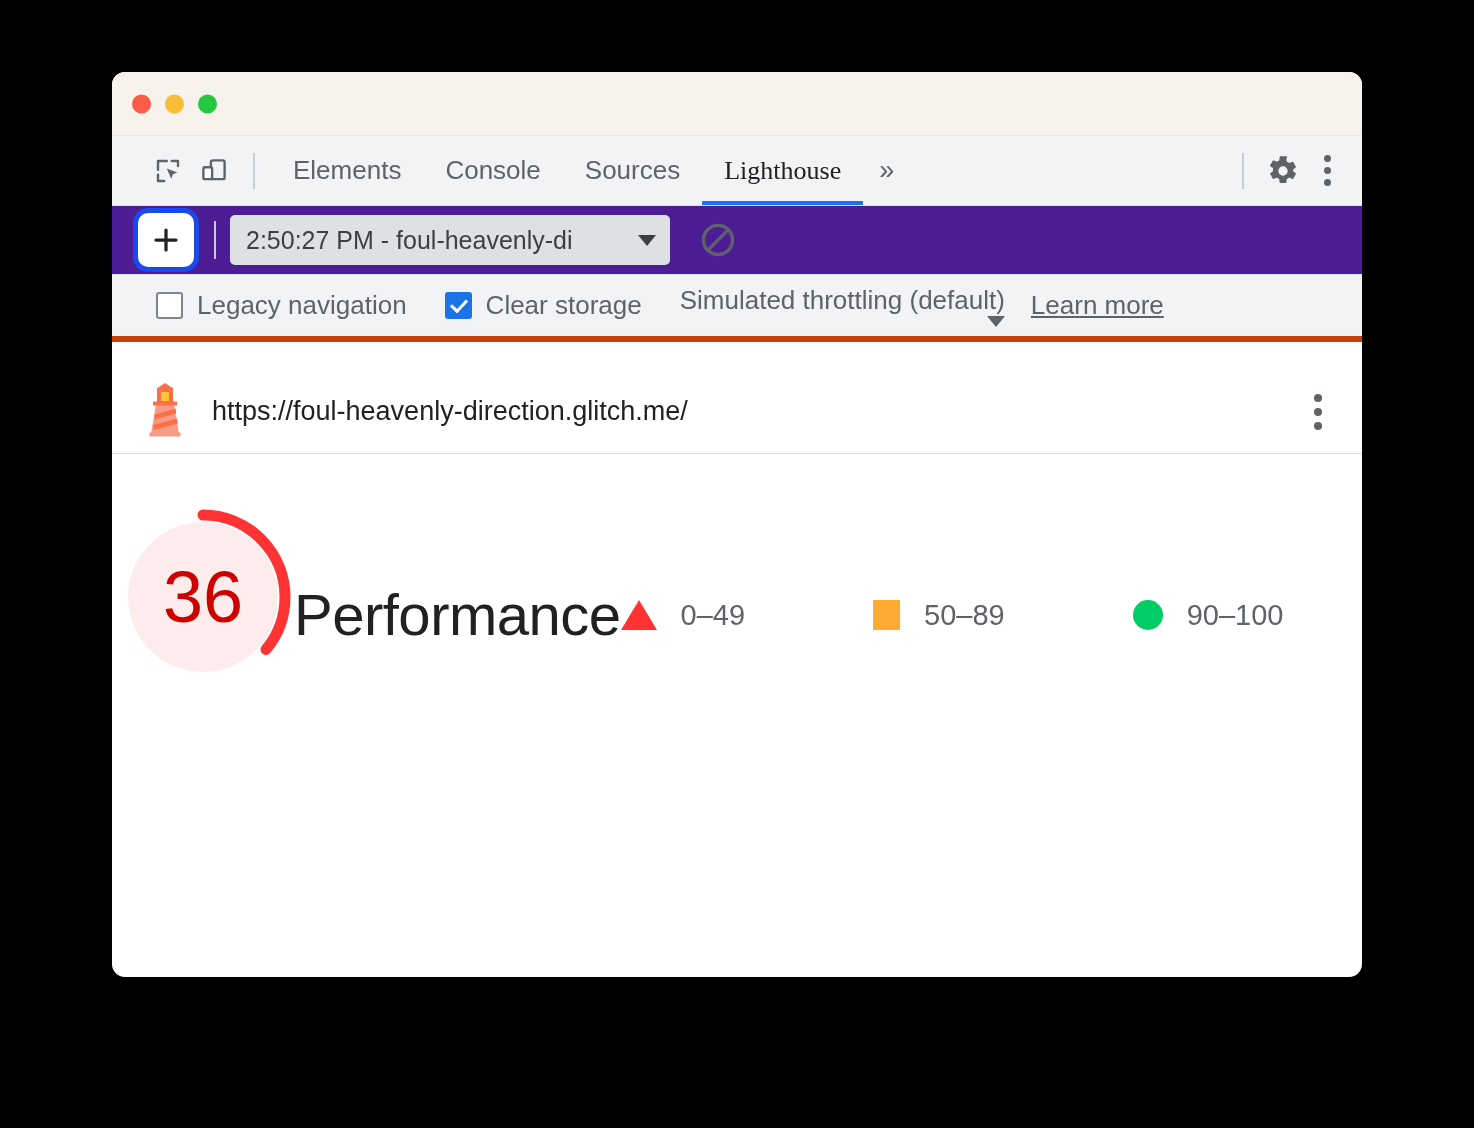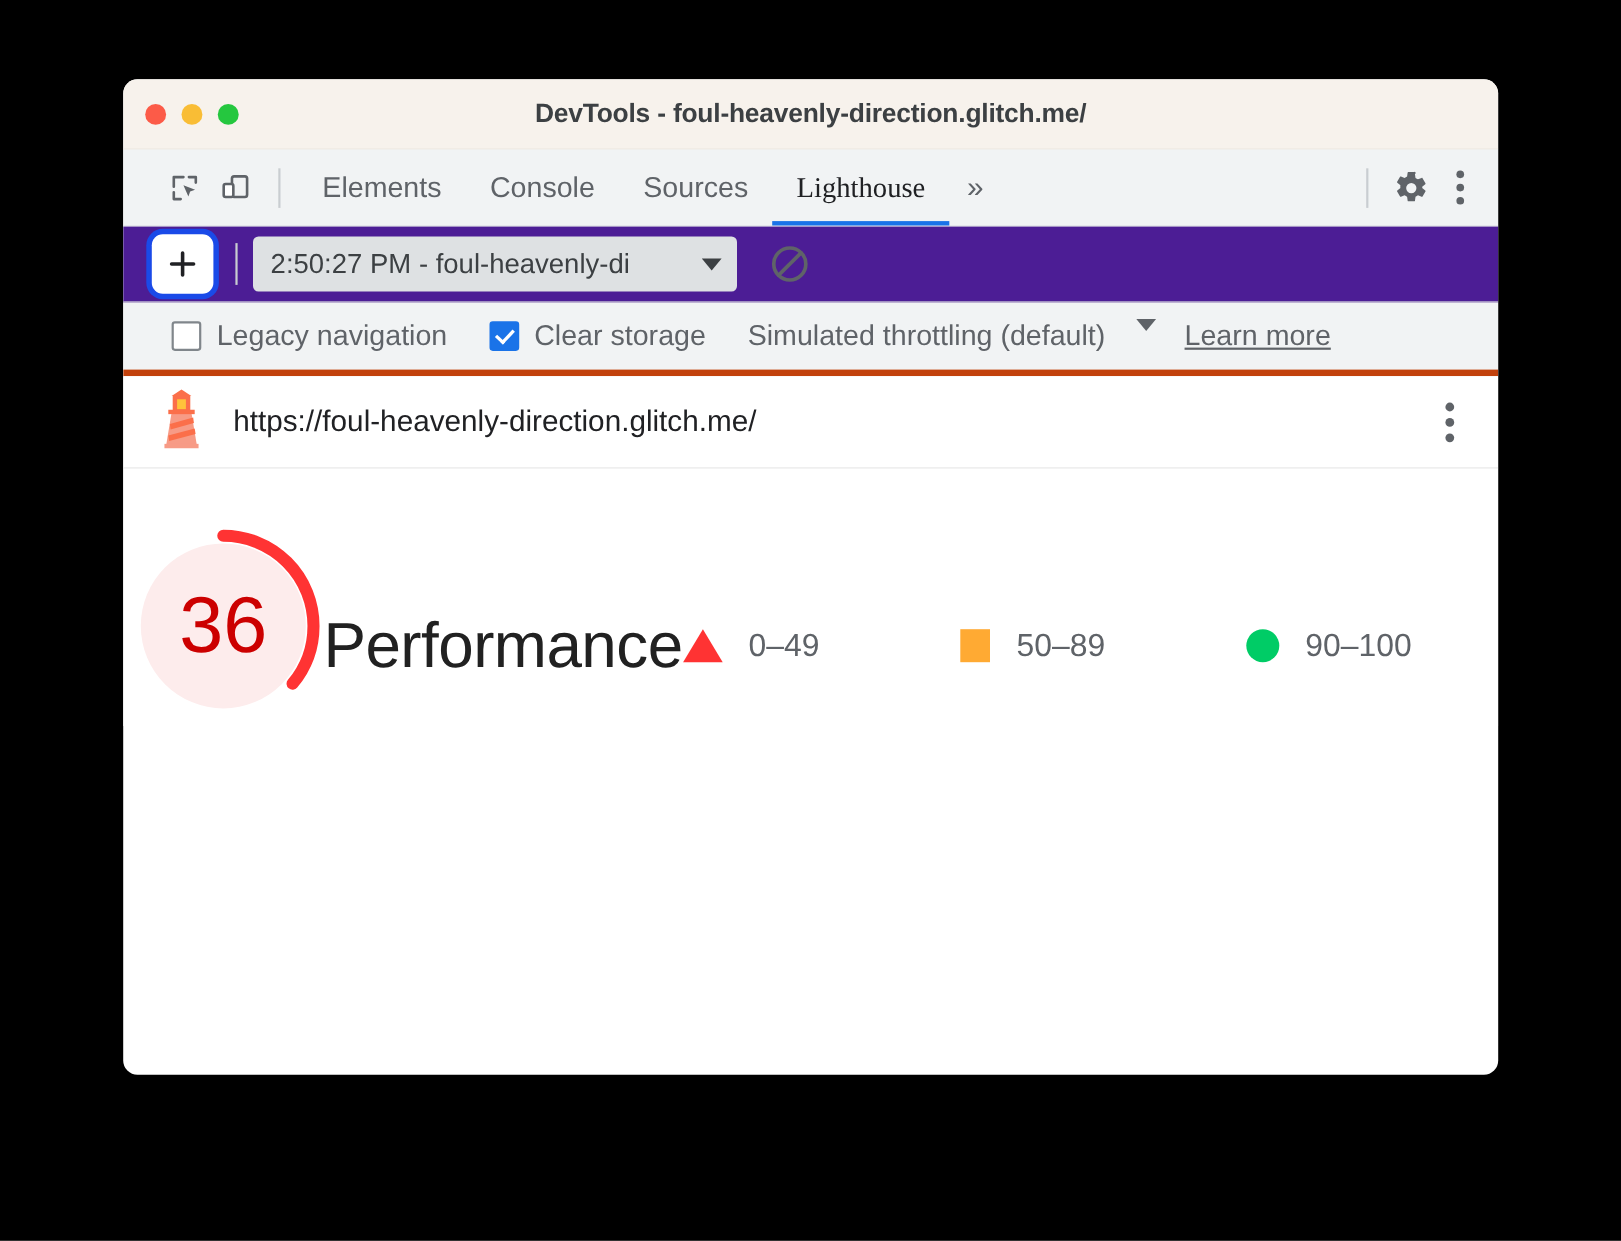--- a/index.html
+++ b/index.html
@@ -257,23 +257,24 @@
     top: 2px;
     width: 7px;
     height: 13px;
     border: solid #ffffff;
     border-width: 0 3.5px 3.5px 0;
     transform: rotate(43deg);
   }
   .opt-gap { width: 38px; }
   #throttling-select {
     display: flex;
-    align-items: flex-start;
-    cursor: pointer;
-    white-space: nowrap;
+    align-items: flex-end;
+    cursor: pointer;
+    white-space: nowrap;
+    flex-direction: column;
   }
   #throttling-select .caret {
     border-top-color: #5f6368;
     margin-left: 28px;
   }
   #learn-more-link {
     margin-left: 26px;
     color: #5f6368;
     text-decoration: underline;
     cursor: pointer;
@@ -282,20 +283,21 @@
 
   
   #report-header {
     height: 84px;
     background: #ffffff;
     border-bottom: 1px solid #e0e0e0;
     display: flex;
     align-items: center;
     padding: 0 22px 0 28px;
     box-sizing: border-box;
+    margin-top: 28px;
   }
   #lighthouse-logo { flex: none; margin-right: 22px; }
   #report-url {
     font-size: 27px;
     color: #202124;
     white-space: nowrap;
     overflow: hidden;
   }
   #report-menu-button {
     margin-left: auto;
@@ -395,21 +397,20 @@
 <body>
 
 <div id="devtools-window">
 
   <div id="title-bar">
     <div class="traffic-lights">
       <span class="light red"></span>
       <span class="light yellow"></span>
       <span class="light green"></span>
     </div>
-    <div id="window-title">DevTools - foul-heavenly-direction.glitch.me/</div>
   </div>
 
   <div id="tab-bar">
     <div class="tool-icon-btn">
       <svg width="30" height="30" viewBox="0 0 24 24">
         <path d="M4 4h7M4 4v7M20 4h-5M20 4v4M4 20h5M4 20v-5" fill="none" stroke="#5f6368" stroke-width="1.9" stroke-linecap="round"></path>
         <path d="M11 10l8.5 3.2-3.6 1.3-1.3 3.6z" fill="#5f6368"></path>
       </svg>
     </div>
     <div class="tool-icon-btn">

